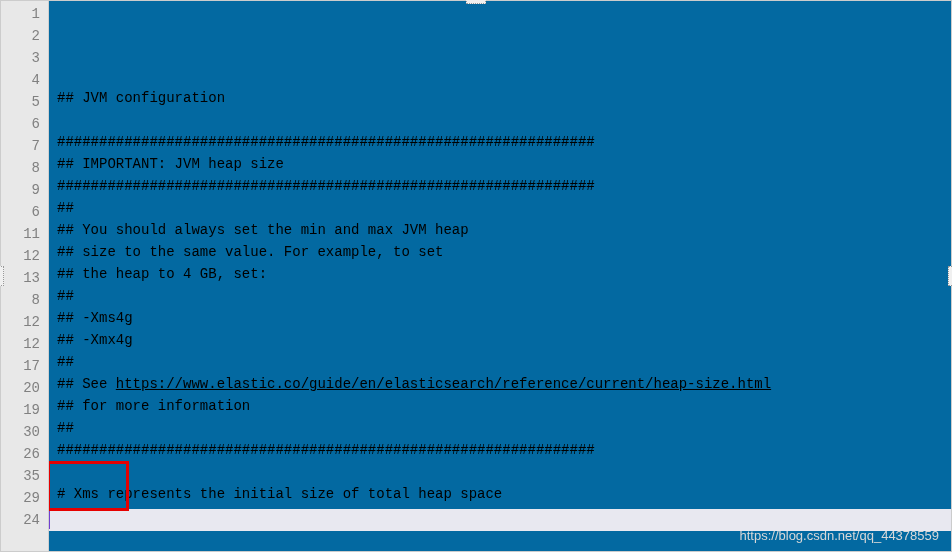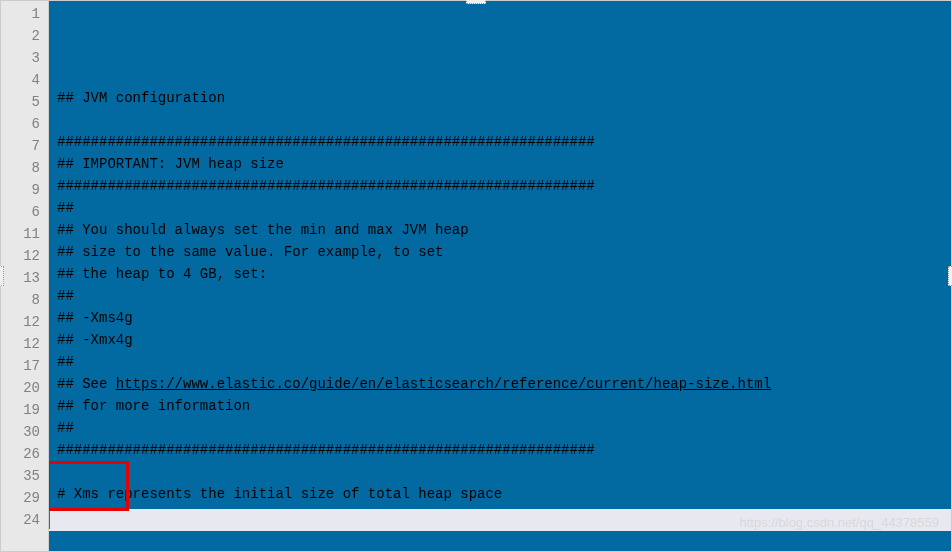--- a/index.html
+++ b/index.html
@@ -72,21 +72,21 @@
     .caret {
       position: absolute;
       width: 1px;
       height: 18px;
       background: #7040d0;
       z-index: 5;
     }
     .watermark {
       position: absolute;
       right: 12px;
-      bottom: 21px;
+      bottom: 8px;
       color: #d8d8d8;
       font-size: 13px;
       font-family: Arial, sans-serif;
       z-index: 2;
       pointer-events: none;
     }
     .ruler-handle {
       position: absolute;
       left: 50%;
       top: -3px;

